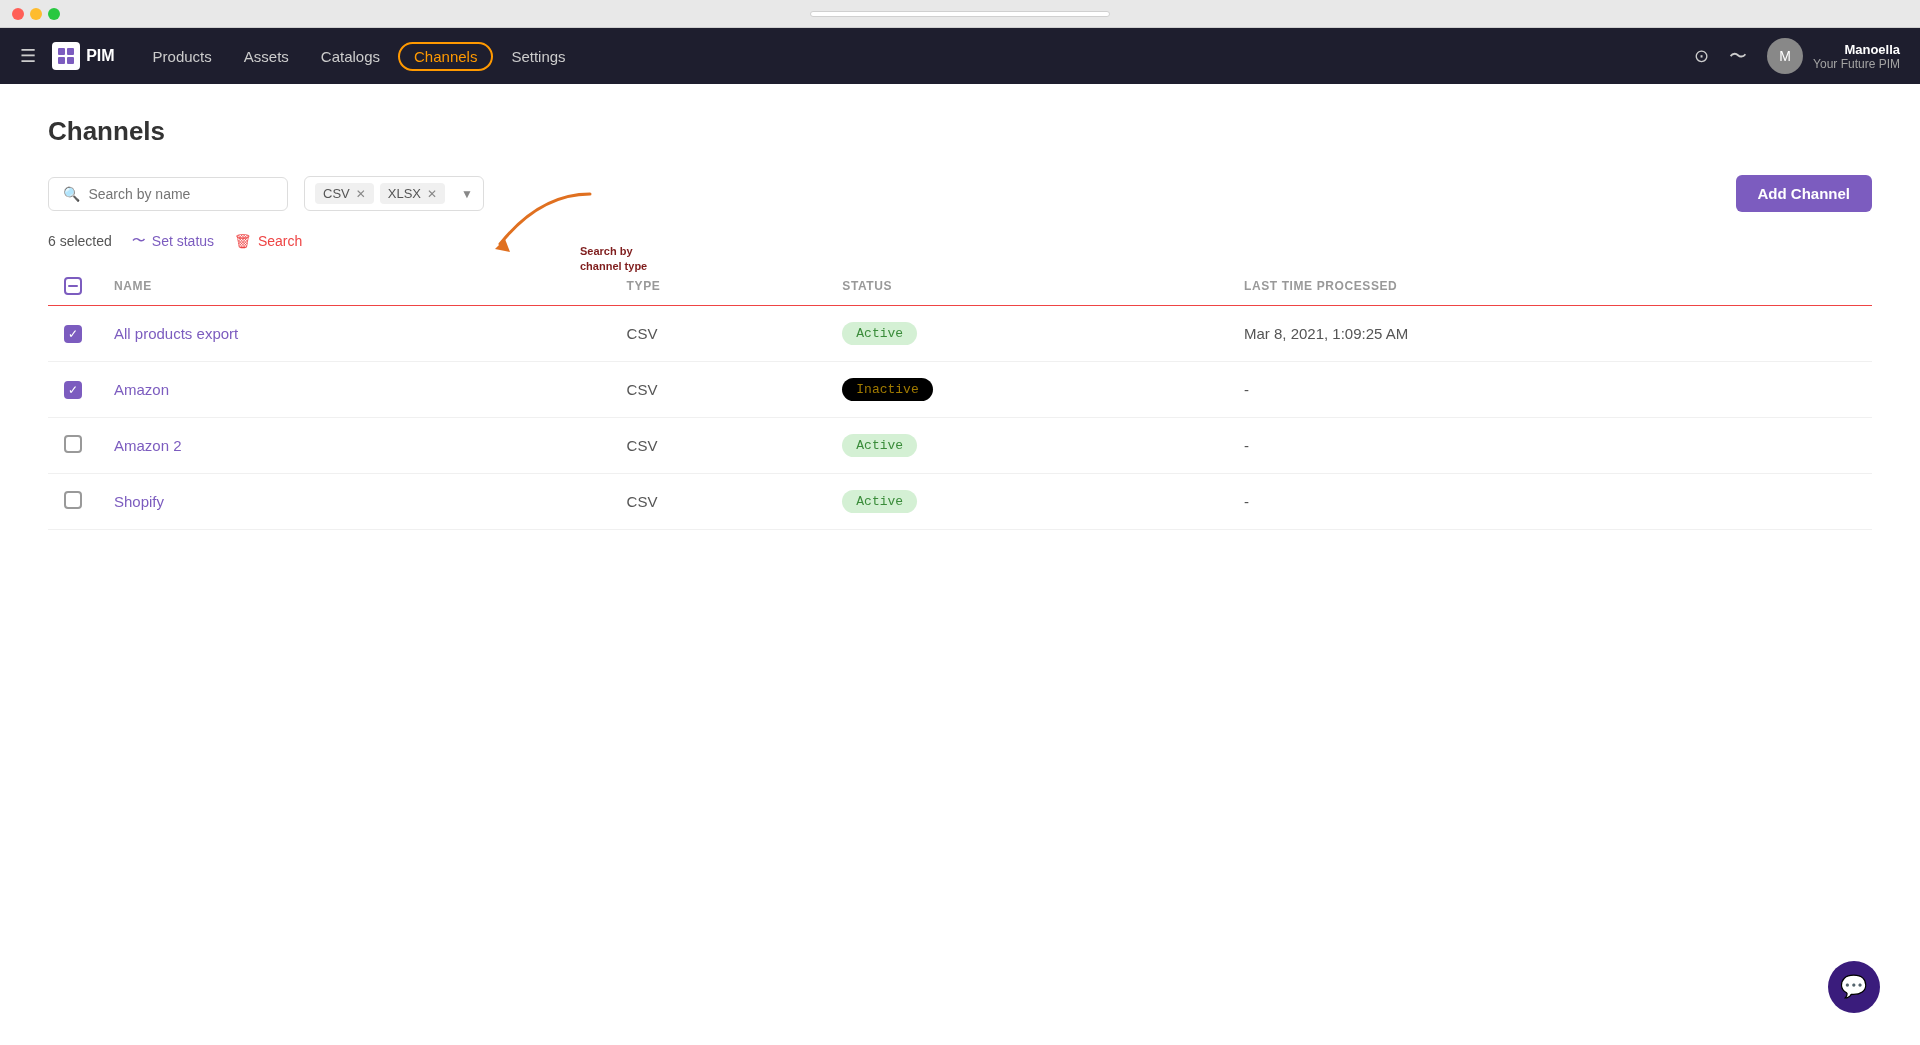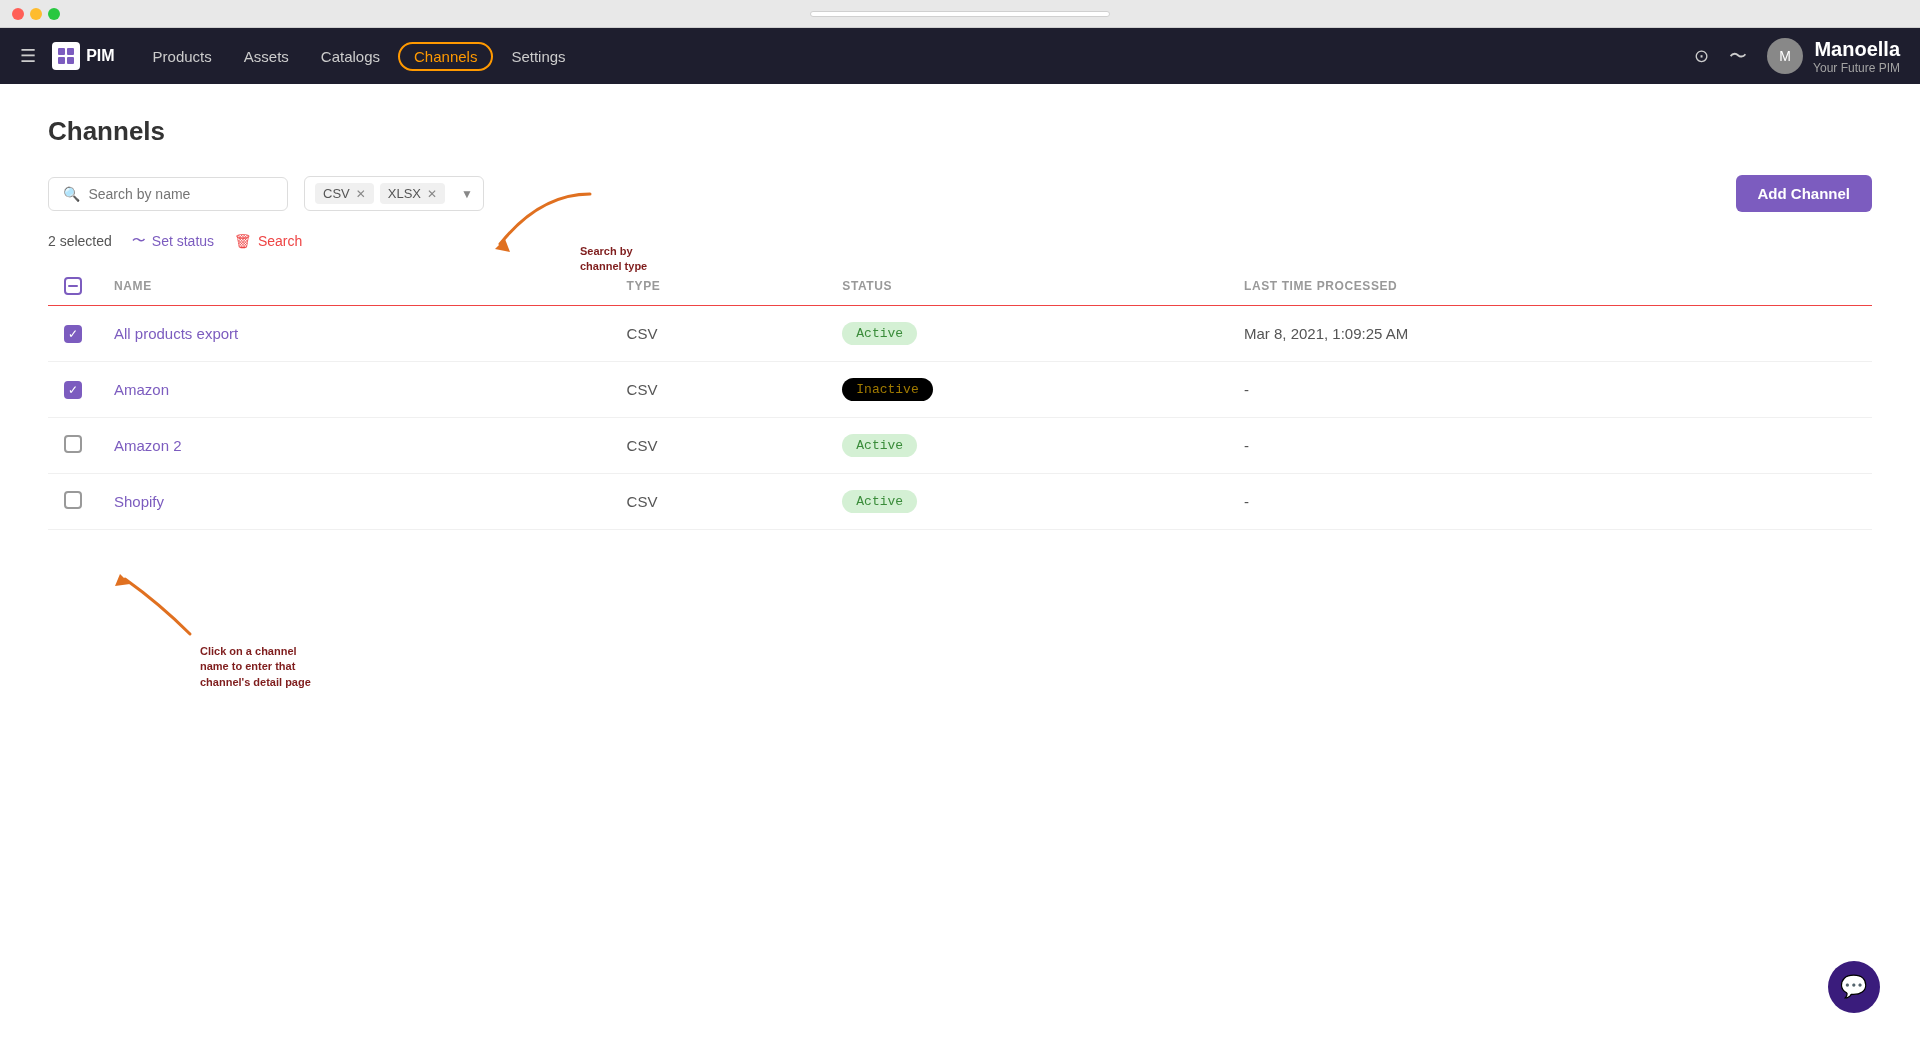--- a/index.html
+++ b/index.html
@@ -81,21 +81,21 @@
       border-radius: 50%;
       background: #888;
       overflow: hidden;
       display: flex;
       align-items: center;
       justify-content: center;
       font-size: 14px;
       color: #fff;
     }
     .topbar-user-info { text-align: right; }
-    .topbar-user-name { color: #fff; font-size: 20px; font-weight: 600; }
+    .topbar-user-name { color: #fff; font-size: 13px; font-weight: 600; }
     .topbar-user-sub { color: #a3a3a3; font-size: 12px; }
 
     
     .window-chrome {
       height: 28px;
       background: #e8e8e8;
       border-bottom: 1px solid #d0d0d0;
       display: flex;
       align-items: center;
       padding: 0 12px;
@@ -400,21 +400,21 @@
         <span>XLSX</span>
         <span class="filter-tag-close">✕</span>
       </div>
       <span class="filter-dropdown-icon">▼</span>
     </div>
 
     <button class="add-channel-btn">Add Channel</button>
   </div>
 
   <div class="selection-toolbar">
-    <span class="selection-count">2 selected</span>
+    <span class="selection-count">6 selected</span>
     <button class="set-status-btn">
       <span>〜</span>
       <span>Set status</span>
     </button>
     <button class="delete-btn">
       <span>🗑</span>
       <span>Search</span>
     </button>
   </div>
 
@@ -484,23 +484,15 @@
 
   <div style="position:absolute; top:160px; left:580px;">
     <div class="annotation-text">Search by<br>channel type</div>
 
     <svg width="120" height="80" style="position:absolute; top:-60px; left:-100px;">
       <path d="M110,10 Q60,10 20,60" stroke="#e07020" stroke-width="3" fill="none" stroke-linecap="round"></path>
       <polygon points="15,65 25,55 30,68" fill="#e07020"></polygon>
     </svg>
   </div>
 
-  <div style="position:absolute; top:560px; left:200px;">
-    <div class="annotation-text">Click on a channel<br>name to enter that<br>channel's detail page</div>
-
-    <svg width="100" height="80" style="position:absolute; top:-80px; left:-90px;">
-      <path d="M80,70 Q50,40 15,15" stroke="#e07020" stroke-width="3" fill="none" stroke-linecap="round"></path>
-      <polygon points="10,10 20,20 5,22" fill="#e07020"></polygon>
-    </svg>
-  </div>
 </div>
 
 <div class="chat-bubble">💬</div>
 
 </body></html>

